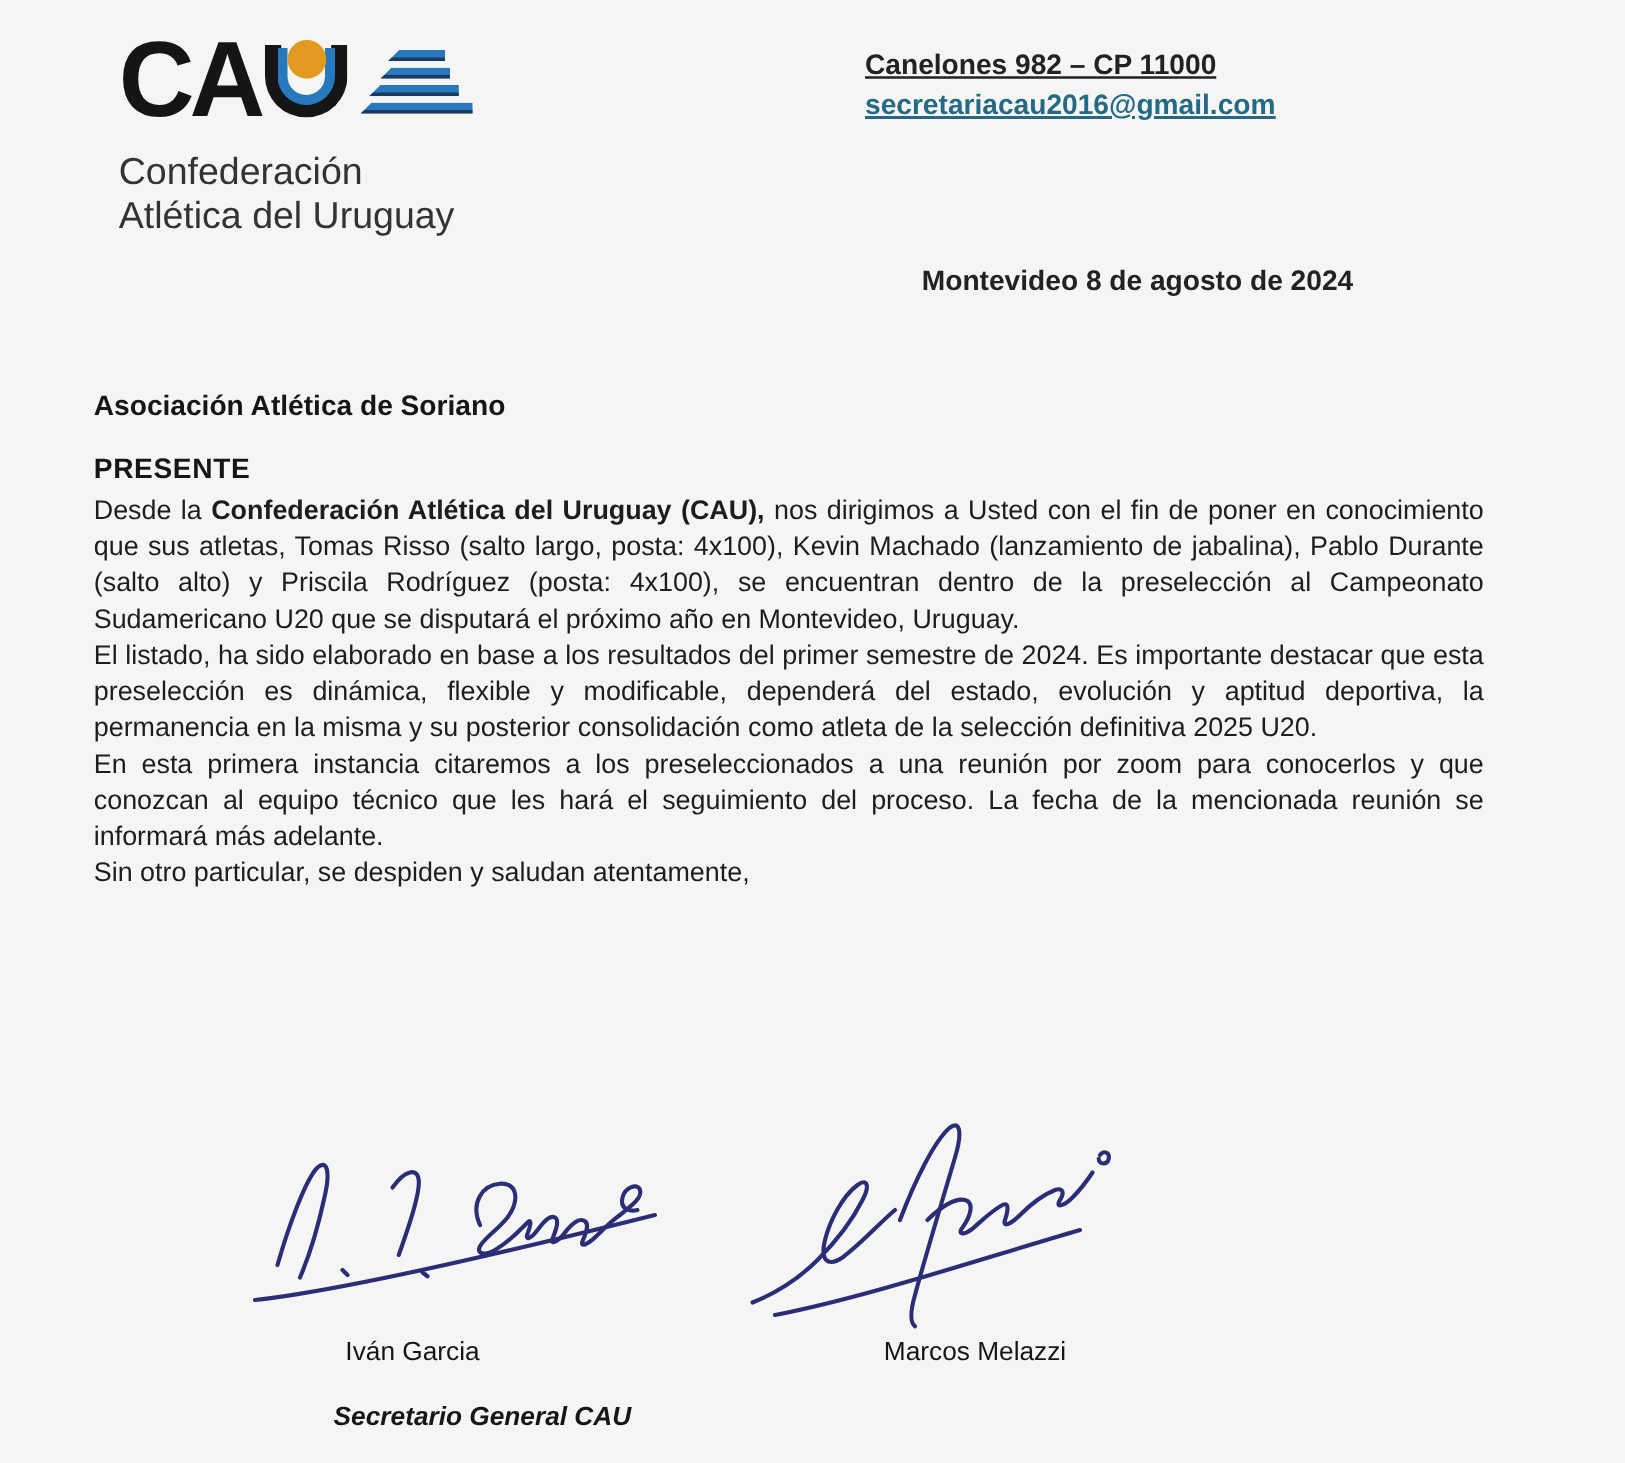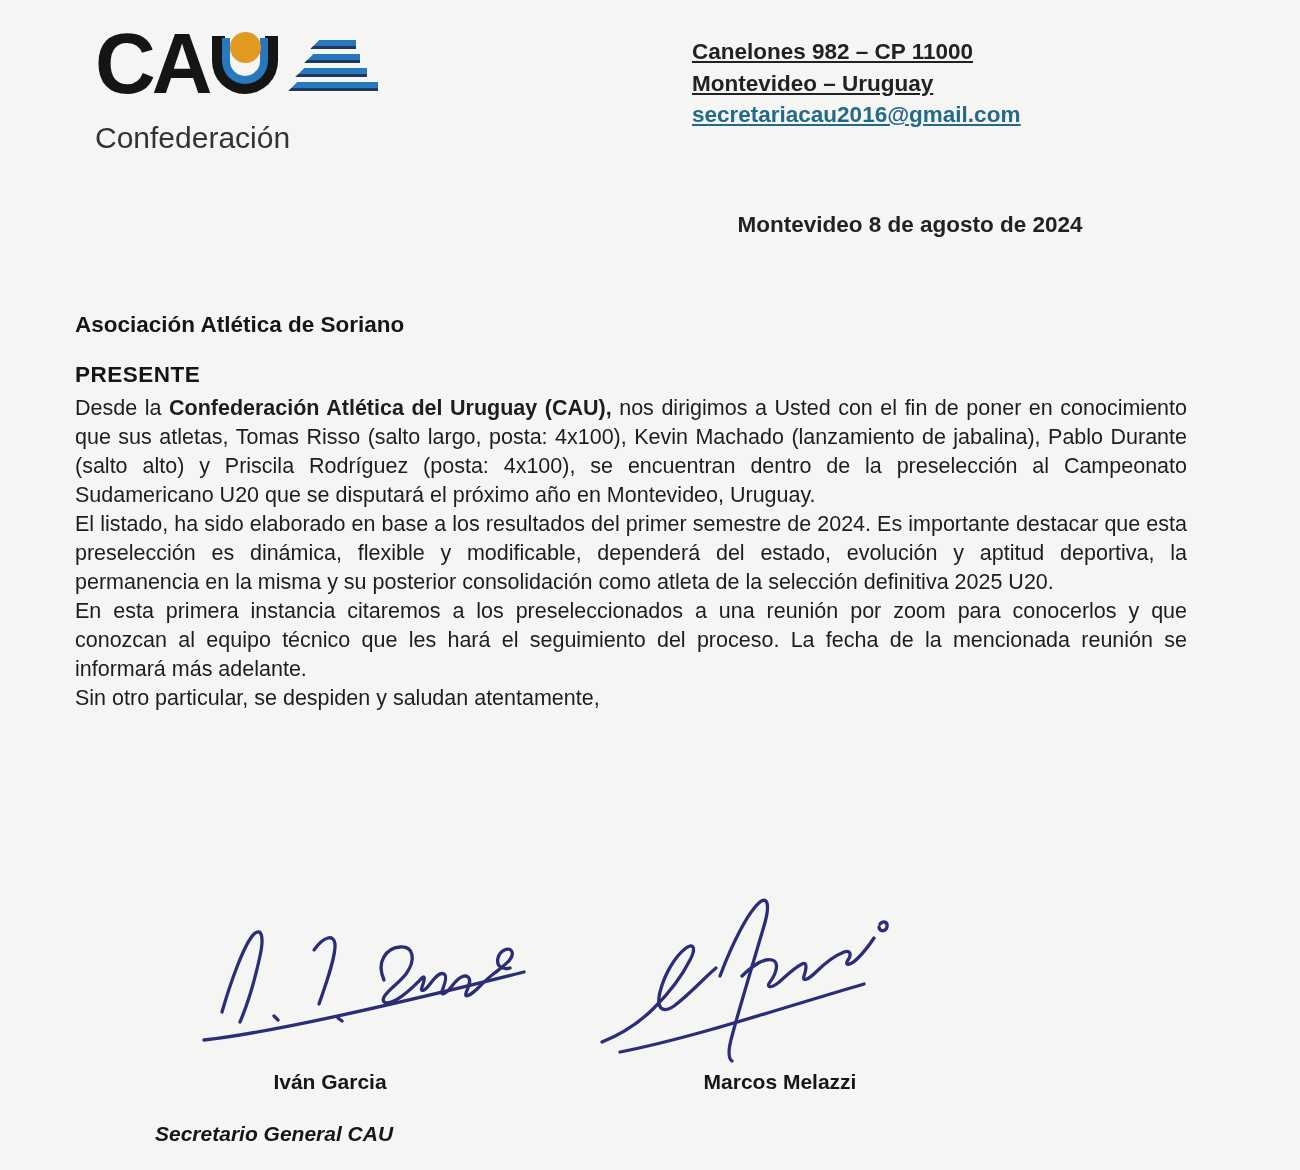--- a/index.html
+++ b/index.html
@@ -66,22 +66,22 @@
   }
   .body-text p { margin:0; }
   .closing { margin-top:46px; text-align:left; }
 
   
   .sig { position:absolute; }
   .sig path { fill:none; stroke:#2b2e76; stroke-width:3.3; stroke-linecap:round; stroke-linejoin:round; }
   .sig-left  { left:188px; top:892px; }
   .sig-right { left:592px; top:884px; }
 
-  .sig-name  { position:absolute; width:350px; text-align:center; font-size:21px; font-weight:bold; color:#161616; }
-  .sig-title { position:absolute; width:350px; text-align:left; font-size:21px; font-weight:bold; font-style:italic; color:#161616; }
+  .sig-name  { position:absolute; width:350px; text-align:center; font-size:21px; font-weight:normal; color:#161616; }
+  .sig-title { position:absolute; width:350px; text-align:right; font-size:21px; font-weight:bold; font-style:italic; color:#161616; }
   .col-left  { left:155px; }
   .col-right { left:605px; }
   .row-name  { top:1070px; }
   .row-title { top:1122px; }
 </style>
 </head>
 <body>
 
 <div class="letter">
 
@@ -95,26 +95,26 @@
       </div>
       <div class="logo-stairs">
         <div class="stair"></div>
           <div class="stair"></div>
           <div class="stair"></div>
           <div class="stair"></div>
       </div>
     </div>
     <div class="logo-org">
       <div>Confederación</div>
+      <div>Atlética del Uruguay</div>
     </div>
   </div>
 
   <div class="address-block">
     <div>Canelones 982 – CP 11000</div>
-    <div>Montevideo – Uruguay</div>
     <div><a class="email-link" style="color: rgb(36, 106, 135);">secretariacau2016@gmail.com</a></div>
   </div>
 
   <div class="date-line">Montevideo 8 de agosto de 2024</div>
 
   <div class="recipient">Asociación Atlética de Soriano</div>
   <div class="presente">PRESENTE</div>
 
   <div class="body-text">
     <p><span>Desde la </span><b>Confederación Atlética del Uruguay (CAU),</b><span> nos dirigimos a Usted con el fin de poner en conocimiento que sus atletas, Tomas Risso (salto largo, posta: 4x100), Kevin Machado (lanzamiento de jabalina), Pablo Durante (salto alto) y Priscila Rodríguez (posta: 4x100), se encuentran dentro de la preselección al Campeonato Sudamericano U20 que se disputará el próximo año en Montevideo, Uruguay.</span></p>

